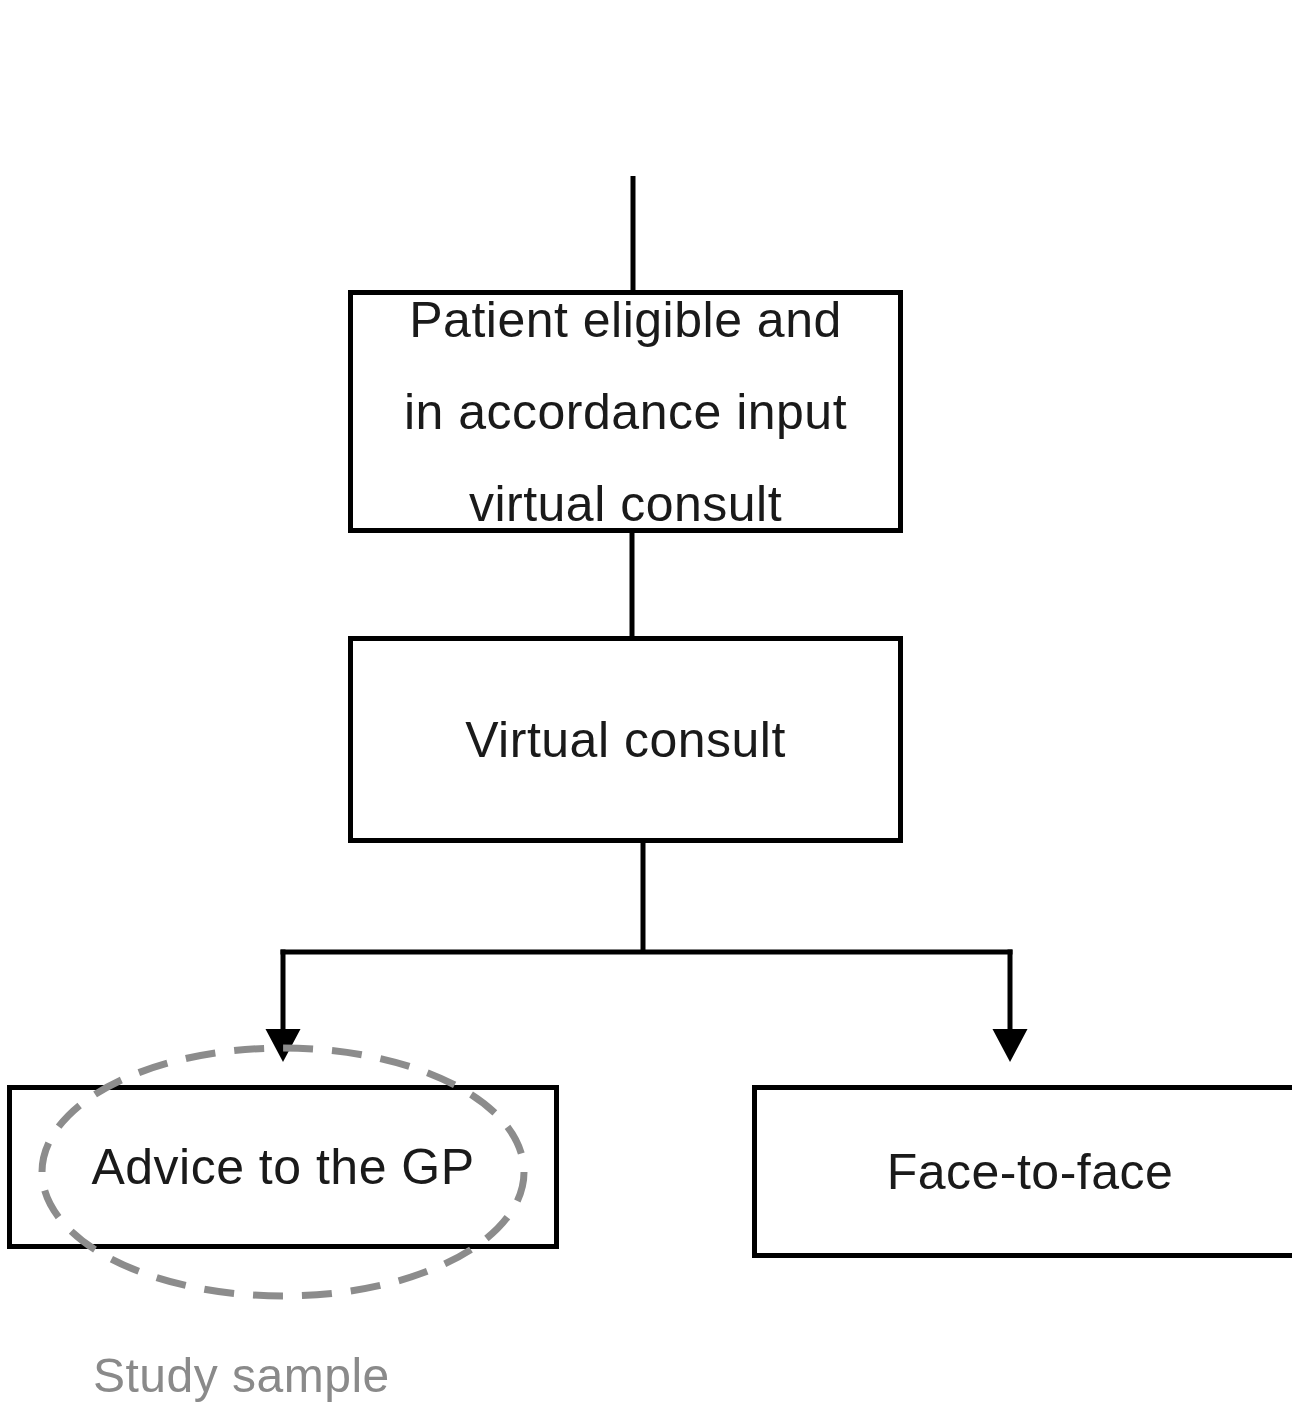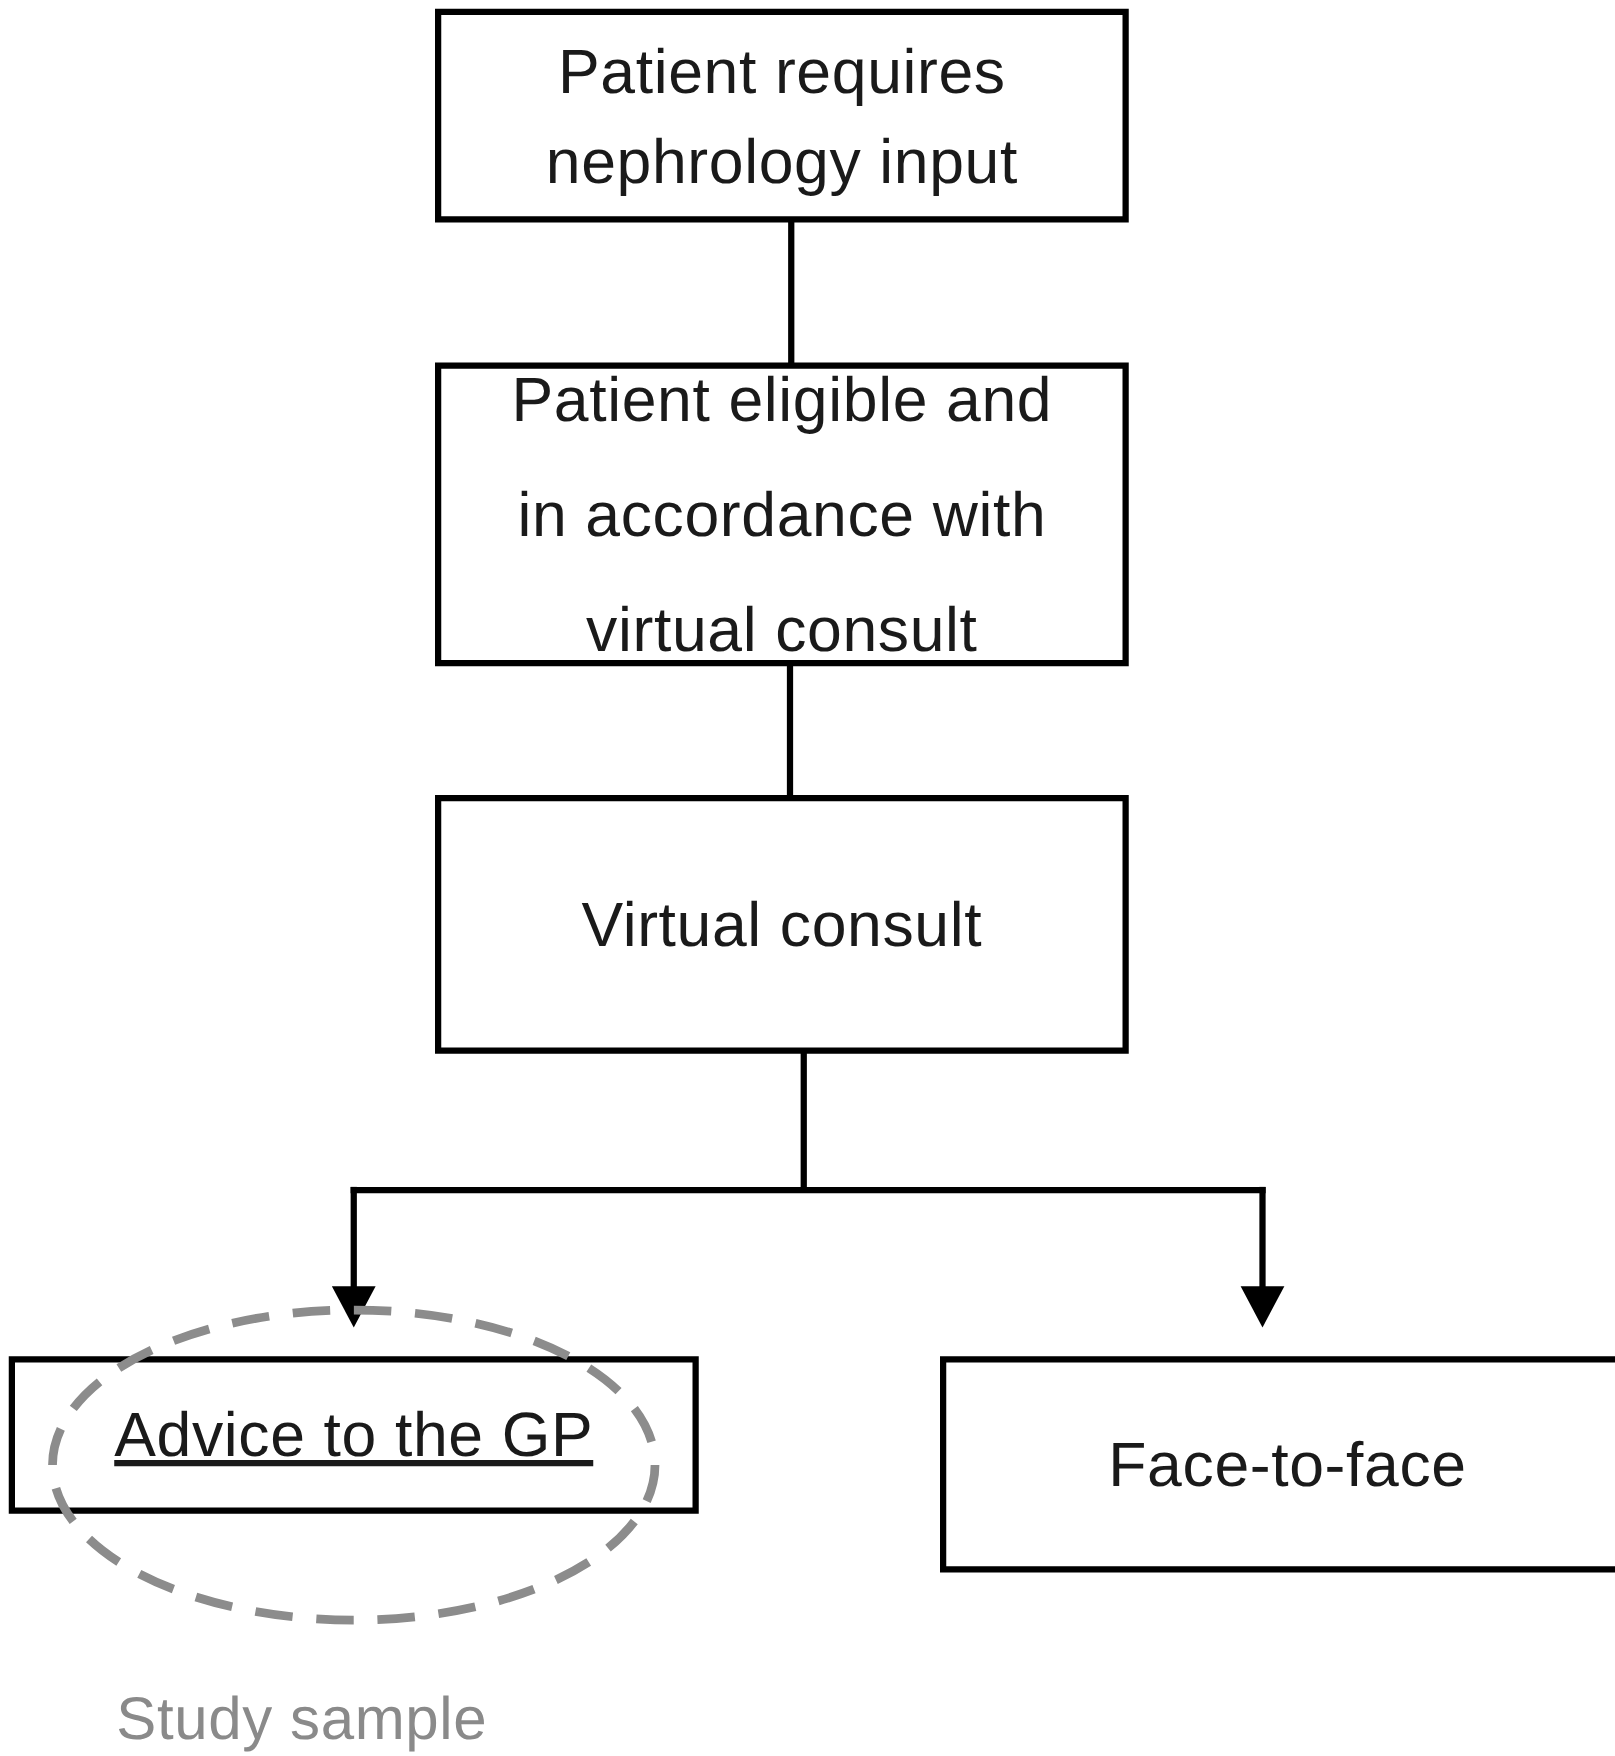--- a/index.html
+++ b/index.html
@@ -31,21 +31,21 @@
     border: 5px solid var(--box-border);
     background: var(--box-fill);
     color: var(--text);
     font-size: 50px;
     line-height: 72px;
     letter-spacing: 0.5px;
   }
   #node-requires  { left: 348px; top: 7px;    width: 555px; height: 171px; }
   #node-eligible  { left: 348px; top: 290px;  width: 555px; height: 243px; gap: 20px; }
   #node-virtual   { left: 348px; top: 636px;  width: 555px; height: 207px; }
-  #node-advice    { left: 7px;   top: 1085px; width: 552px; height: 126px; text-decoration: underline; }
+  #node-advice    { left: 7px;   top: 1085px; width: 552px; height: 164px; }
   #node-face      { left: 730px; top: 1085px; width: 556px; height: 173px; margin-left: 22px; }
 
   svg.overlay {
     position: absolute;
     left: 0; top: 0;
     width: 1292px;
     height: 1405px;
     pointer-events: none;
   }
   svg.overlay .conn {
@@ -70,28 +70,24 @@
     line-height: 56px;
     letter-spacing: 0.5px;
     color: var(--study-label);
   }
 </style>
 </head>
 <body>
 
 <div class="canvas">
 
-  <div class="node" id="node-requires">
-    <div>Patient requires</div>
-    <div>nephrology input</div>
-  </div>
 
   <div class="node" id="node-eligible">
     <div>Patient eligible and</div>
-    <div>in accordance with</div>
+    <div>in accordance input</div>
     <div>virtual consult</div>
   </div>
 
   <div class="node" id="node-virtual">
     <div>Virtual consult</div>
   </div>
 
   <div class="node" id="node-advice">
     <div>Advice to the GP</div>
   </div>

